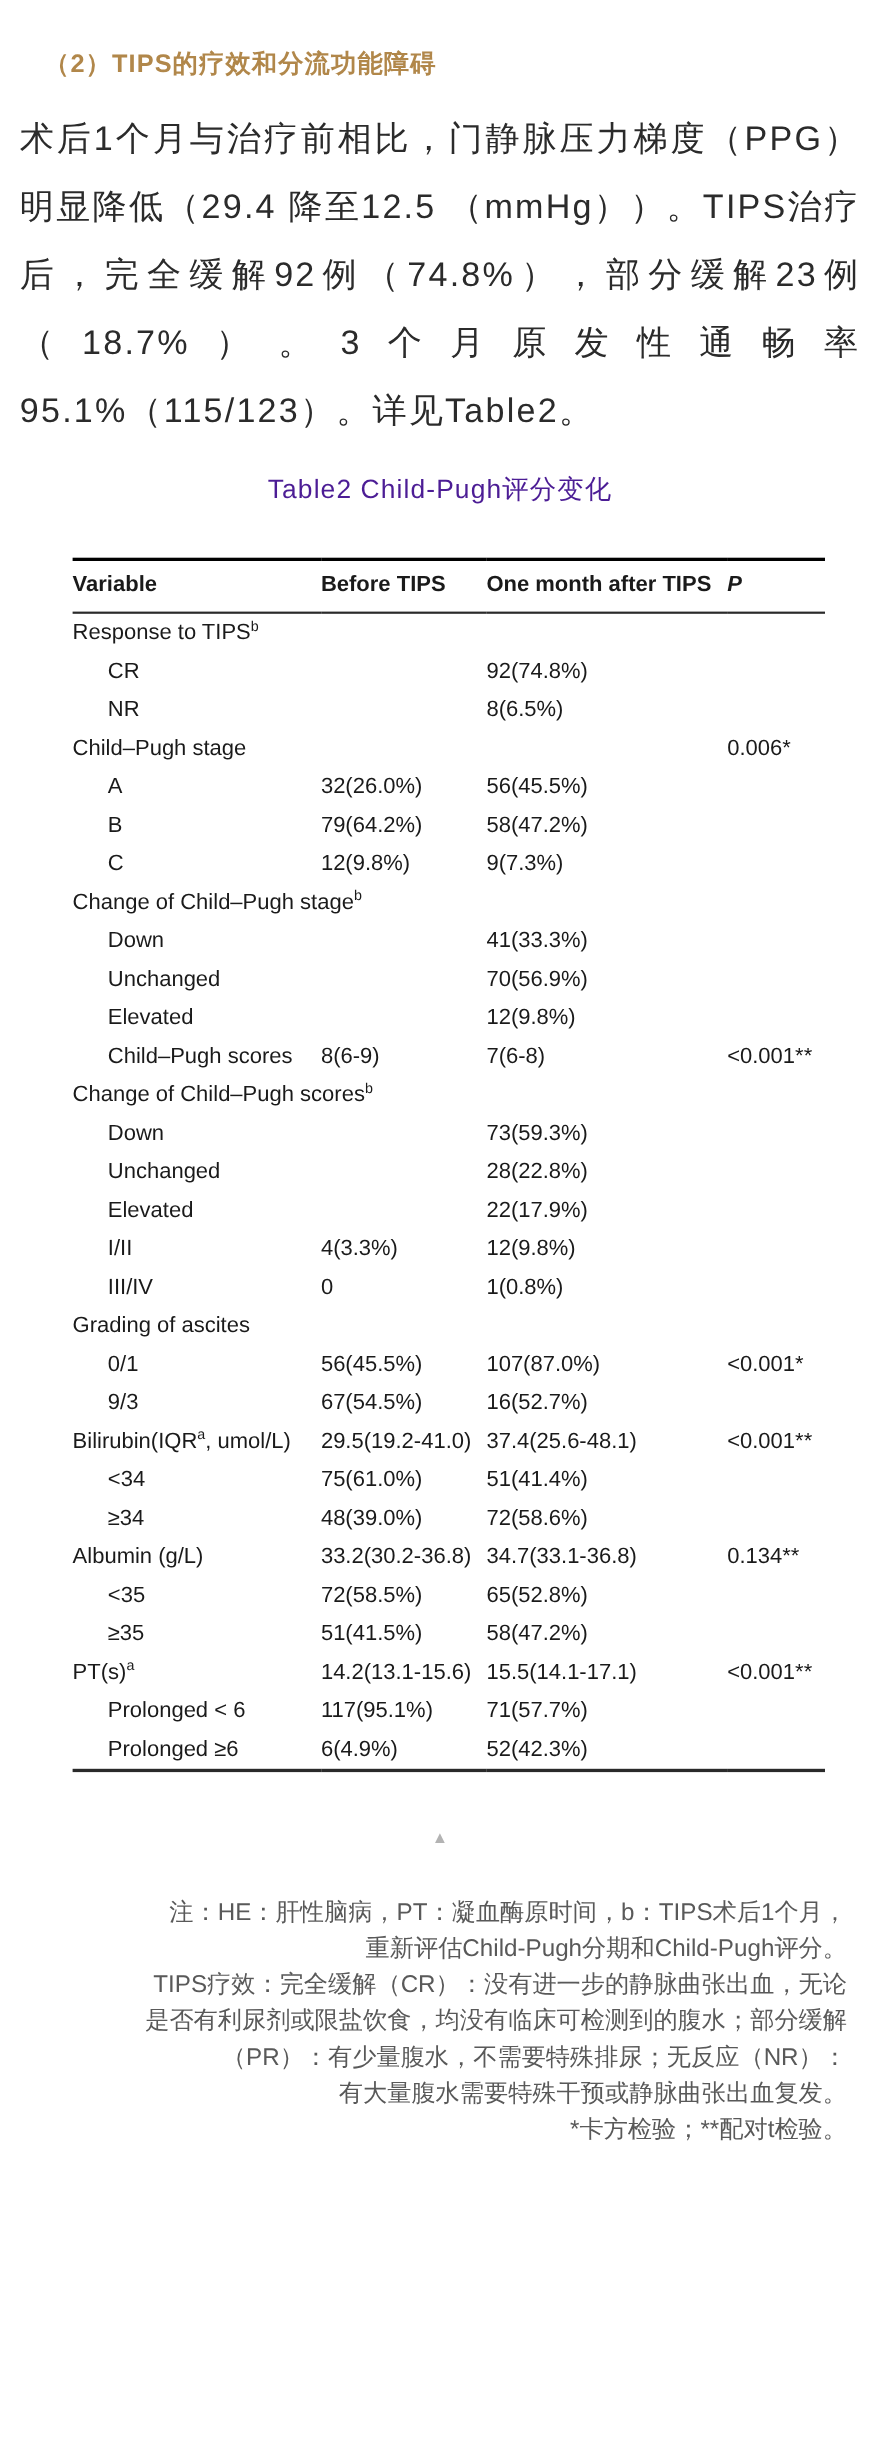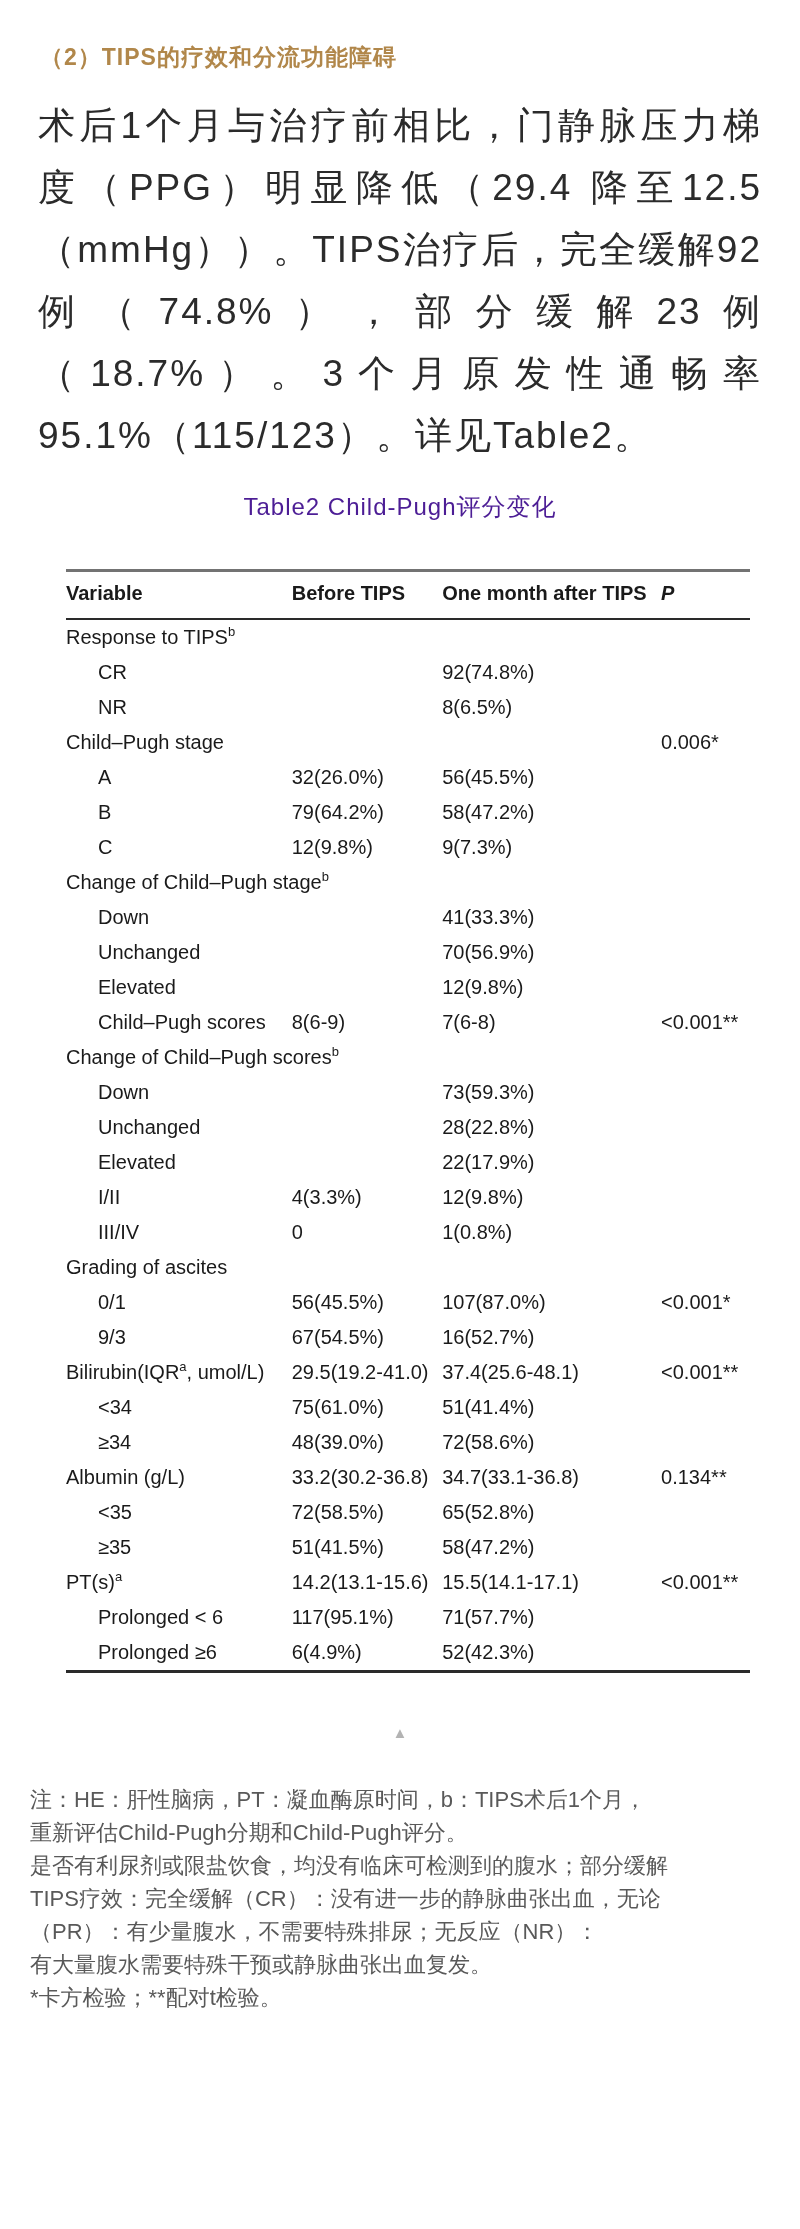--- a/index.html
+++ b/index.html
@@ -12,43 +12,43 @@
 
   .heading {
     margin: 16px 40px 22px;
     font-size: 23px;
     font-weight: bold;
     color: #b1874a;
     letter-spacing: 1px;
   }
 
   .body-text {
-    margin: 0 38px;
-    font-size: 37px;
+    margin: 0 18px;
+    font-size: 31px;
     line-height: 62px;
     text-align: justify;
     text-align-last: left;
     letter-spacing: 2px;
     color: #2b2b2b;
   }
 
   .table-title {
     margin-top: 24px;
     text-align: center;
     font-size: 24px;
     color: #4c1d95;
     letter-spacing: 1px;
   }
 
   table.data-table {
     margin: 46px 50px 0 66px;
     width: 684px;
     border-collapse: collapse;
     table-layout: fixed;
-    border-top: 3px solid #737373;
+    border-top: 3px solid #000000;
     border-bottom: 3px solid #2a2a2a;
     font-size: 20px;
     color: #1a1a1a;
   }
   col.c1 { width: 33%; }
   col.c2 { width: 22%; }
   col.c3 { width: 32%; }
   col.c4 { width: 13%; }
   thead th {
     text-align: left;
@@ -72,21 +72,21 @@
   .divider {
     margin-top: 50px;
     text-align: center;
     font-size: 15px;
     color: #b3b3b3;
     line-height: 20px;
   }
 
   .footnotes {
     margin: 40px 30px 0;
-    text-align: left;
+    text-align: right;
     font-size: 22px;
     line-height: 33px;
     color: #595959;
   }
   .footnotes .fn-line { min-height: 33px; }
 </style>
 </head>
 <body>
 
 <main class="article">
@@ -282,20 +282,20 @@
           <td></td>
         </tr>
       </tbody>
   </table>
 
   <div class="divider">▲</div>
 
   <div class="footnotes" id="footnotes">
       <div class="fn-line">注：HE：肝性脑病，PT：凝血酶原时间，b：TIPS术后1个月，</div>
       <div class="fn-line">重新评估Child-Pugh分期和Child-Pugh评分。</div>
+      <div class="fn-line">TIPS疗效：完全缓解（CR）：没有进一步的静脉曲张出血，无论</div>
       <div class="fn-line">是否有利尿剂或限盐饮食，均没有临床可检测到的腹水；部分缓解</div>
-      <div class="fn-line">TIPS疗效：完全缓解（CR）：没有进一步的静脉曲张出血，无论</div>
       <div class="fn-line">（PR）：有少量腹水，不需要特殊排尿；无反应（NR）：</div>
       <div class="fn-line">有大量腹水需要特殊干预或静脉曲张出血复发。</div>
       <div class="fn-line">*卡方检验；**配对t检验。</div>
     </div>
 
 </main>
 
 </body></html>

